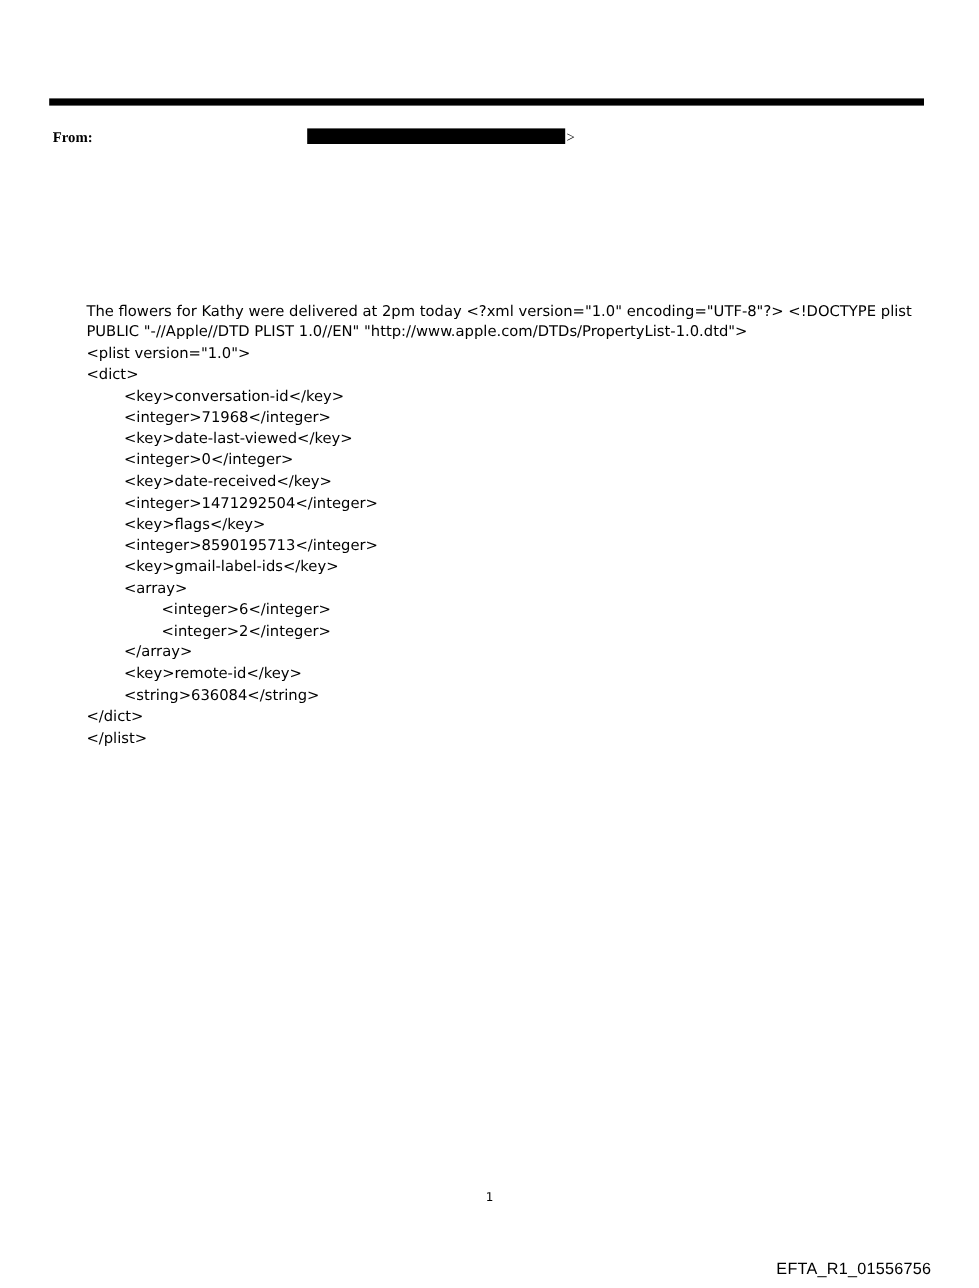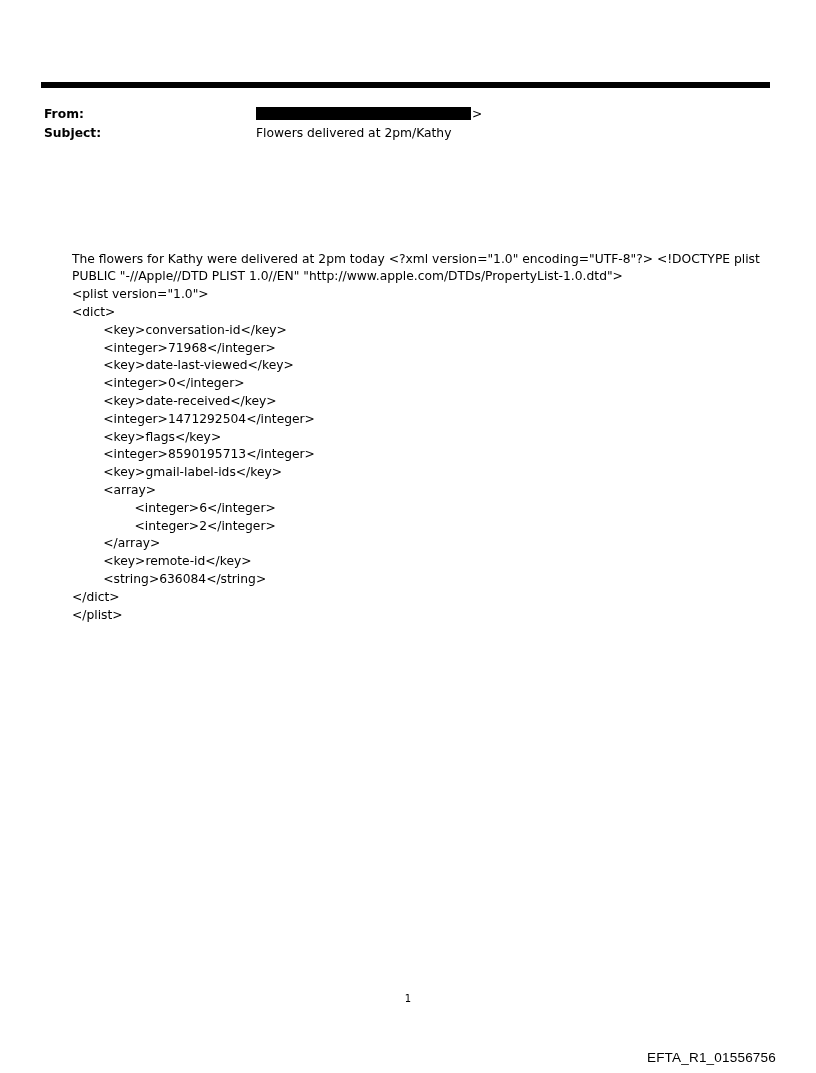--- a/index.html
+++ b/index.html
@@ -35,20 +35,21 @@
     left: 44px;
     top: 107px;
     width: 700px;
     border-collapse: collapse;
   }
   .header-table td {
     padding: 0 0 5px 0;
     vertical-align: top;
     font-size: 12.3px;
     line-height: 14px;
+    font-family: Liberation Serif, serif;
   }
   .header-table td.label {
     width: 212px;
     font-weight: bold;
   }
   .header-table td.value {
     font-weight: normal;
   }
   .redaction {
     display: inline-block;
@@ -100,24 +101,20 @@
 <div class="page">
 
   <div class="rule"></div>
 
   <table class="header-table">
     <tbody>
       <tr>
         <td class="label">From:</td>
         <td class="value"><span class="redaction"></span><span class="redaction-tail">&gt;</span></td>
       </tr>
-      <tr>
-        <td class="label">Subject:</td>
-        <td class="value">Flowers delivered at 2pm/Kathy</td>
-      </tr>
     </tbody>
   </table>
 
   <div class="body-text">
     <div class="para">The flowers for Kathy were delivered at 2pm today &lt;?xml version="1.0" encoding="UTF-8"?&gt; &lt;!DOCTYPE plist PUBLIC "-//Apple//DTD PLIST 1.0//EN" "http://www.apple.com/DTDs/PropertyList-1.0.dtd"&gt;
 &lt;plist version="1.0"&gt;
 &lt;dict&gt;
 	&lt;key&gt;conversation-id&lt;/key&gt;
 	&lt;integer&gt;71968&lt;/integer&gt;
 	&lt;key&gt;date-last-viewed&lt;/key&gt;

